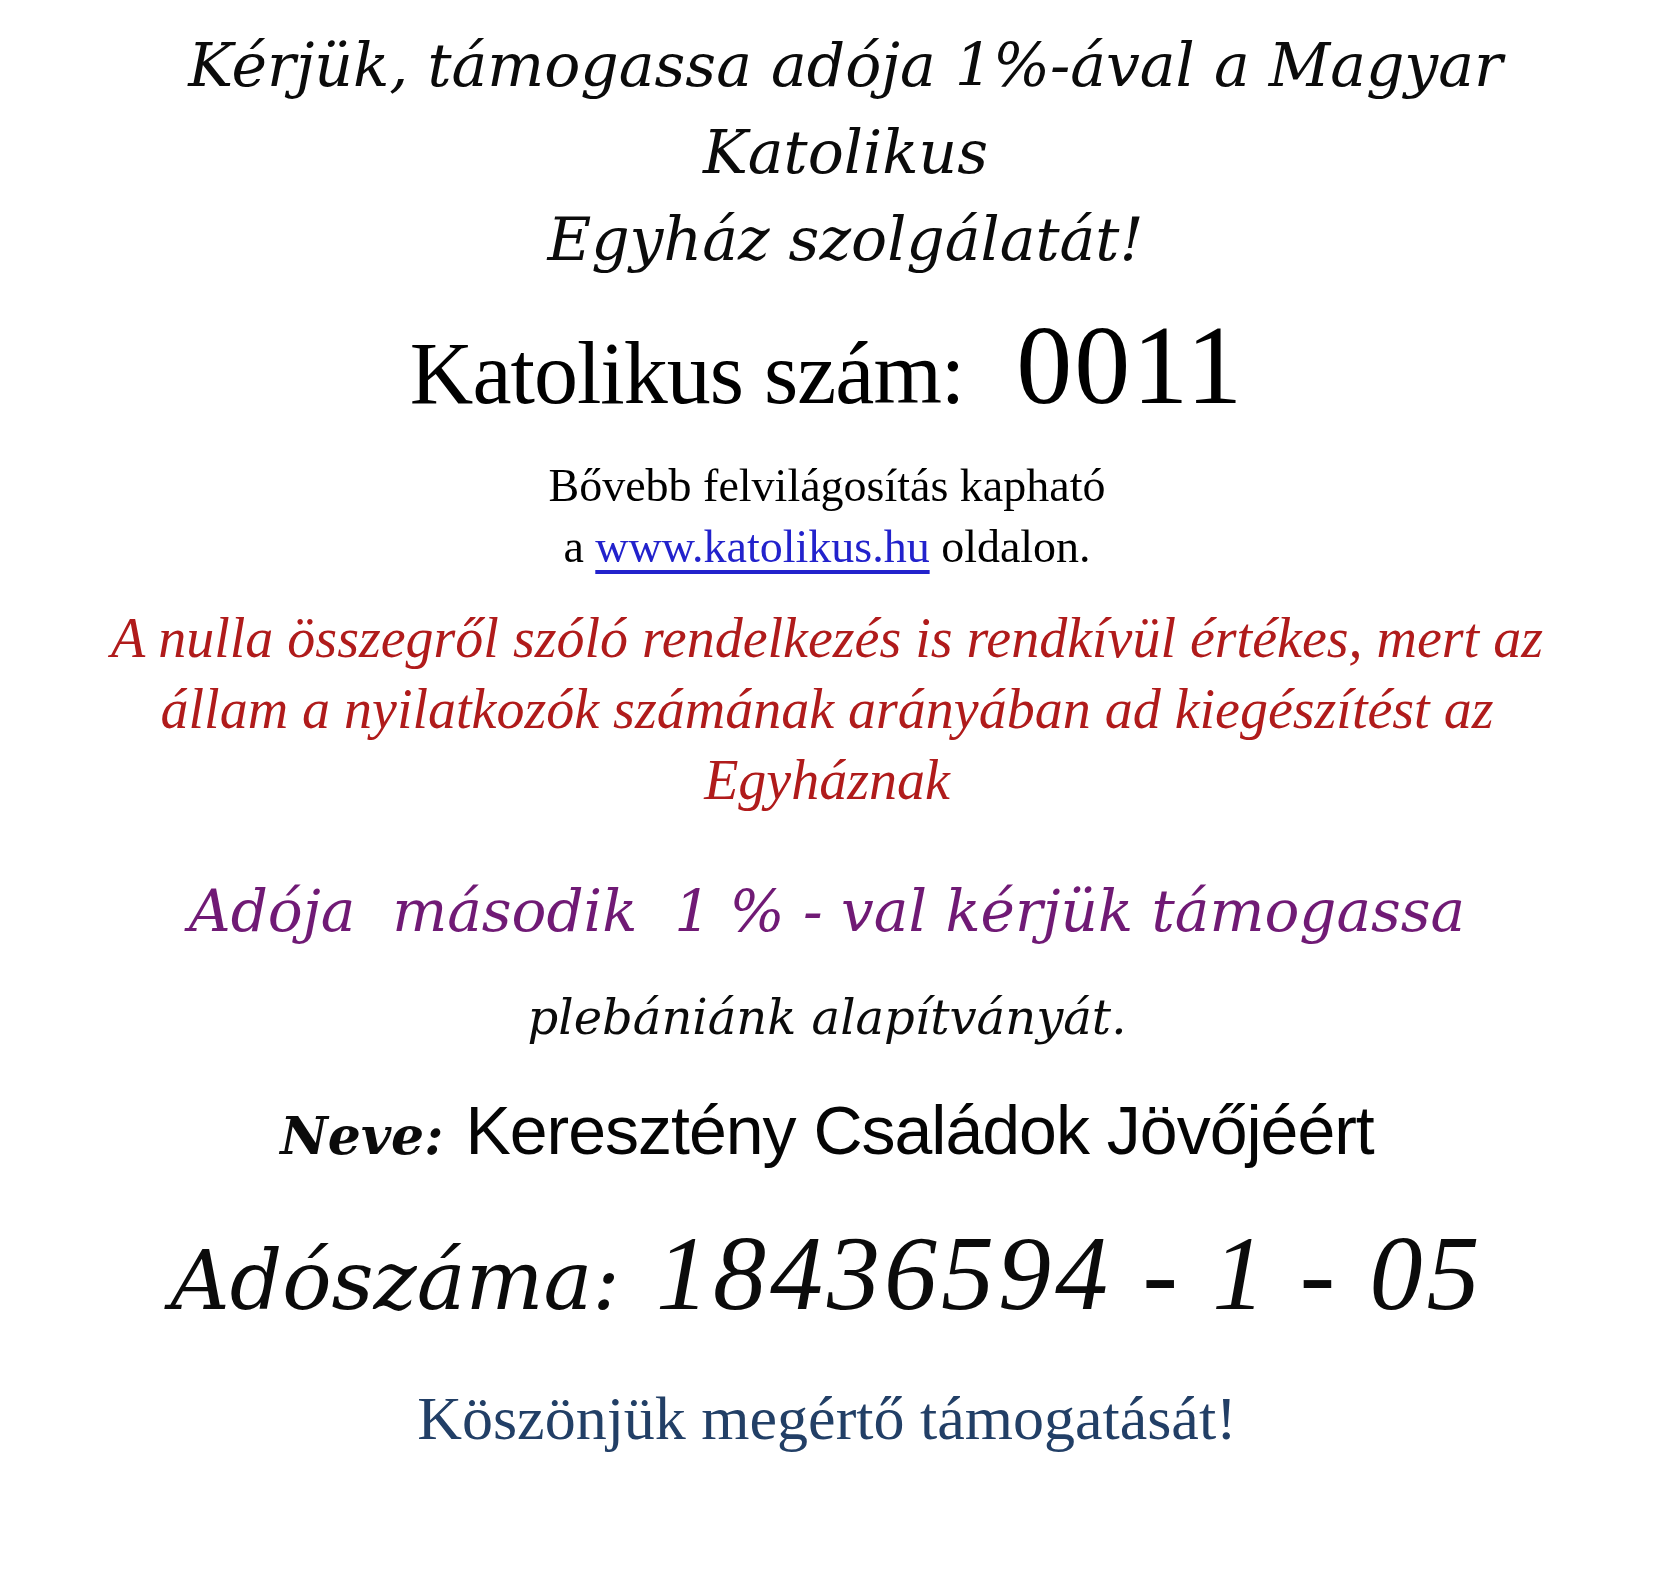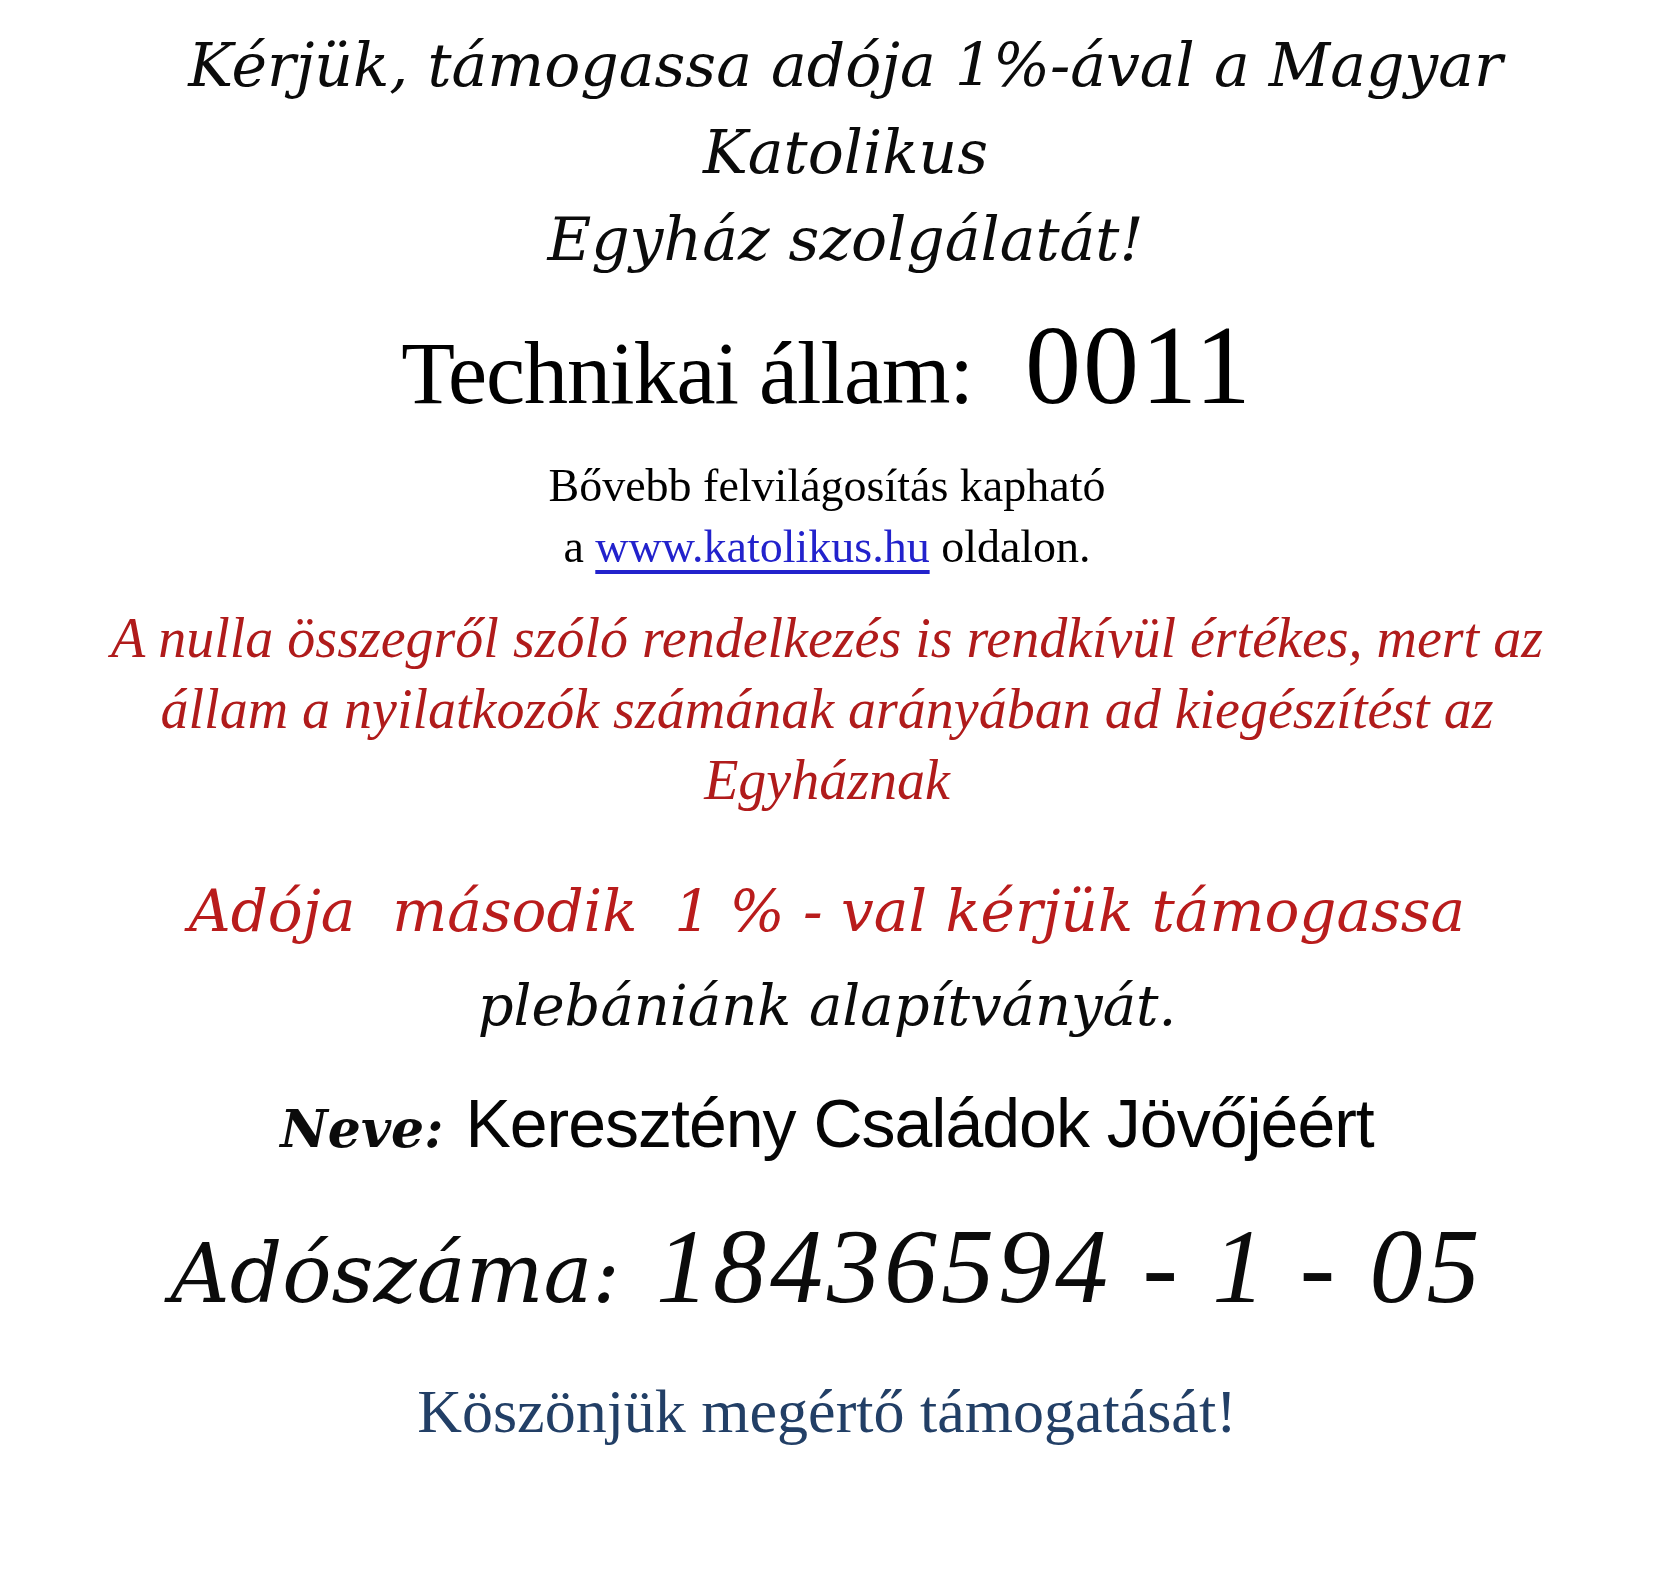--- a/index.html
+++ b/index.html
@@ -64,25 +64,25 @@
     font-style: italic;
     font-size: 56px;
     line-height: 1.26;
     color: #b01b1b;
   }
 
   .appeal-line1 {
     margin-top: 62px;
     font-size: 58px;
     white-space: pre-wrap;
-    color: #b91c1c;
+    color: #701a75;
   }
   .appeal-line2 {
-    margin-top: 28px;
-    font-size: 56px;
+    margin-top: 44px;
+    font-size: 48px;
     color: #0b0b0b;
     text-align: center;
   }
 
   .foundation-line {
     margin-top: 46px;
     white-space: nowrap;
   }
   .foundation-label {
     font-size: 52px;
@@ -123,21 +123,21 @@
 </style>
 </head>
 <body>
 
 <div class="header-script script">
   <div>Kérjük, támogassa adója 1%-ával a Magyar Katolikus</div>
   <div>Egyház szolgálatát!</div>
 </div>
 
 <div class="tech-line">
-  <span class="tech-label">Technikai állam:</span><span class="tech-number">0011</span>
+  <span class="tech-label">Katolikus szám:</span><span class="tech-number">0011</span>
 </div>
 
 <div class="info-block">
   <div>Bővebb felvilágosítás kapható</div>
   <div><span>a </span><span class="info-link">www.katolikus.hu</span><span> oldalon.</span></div>
 </div>
 
 <div class="notice-block">
   <div>A nulla összegről szóló rendelkezés is rendkívül értékes, mert az</div>
   <div>állam a nyilatkozók számának arányában ad kiegészítést az</div>

